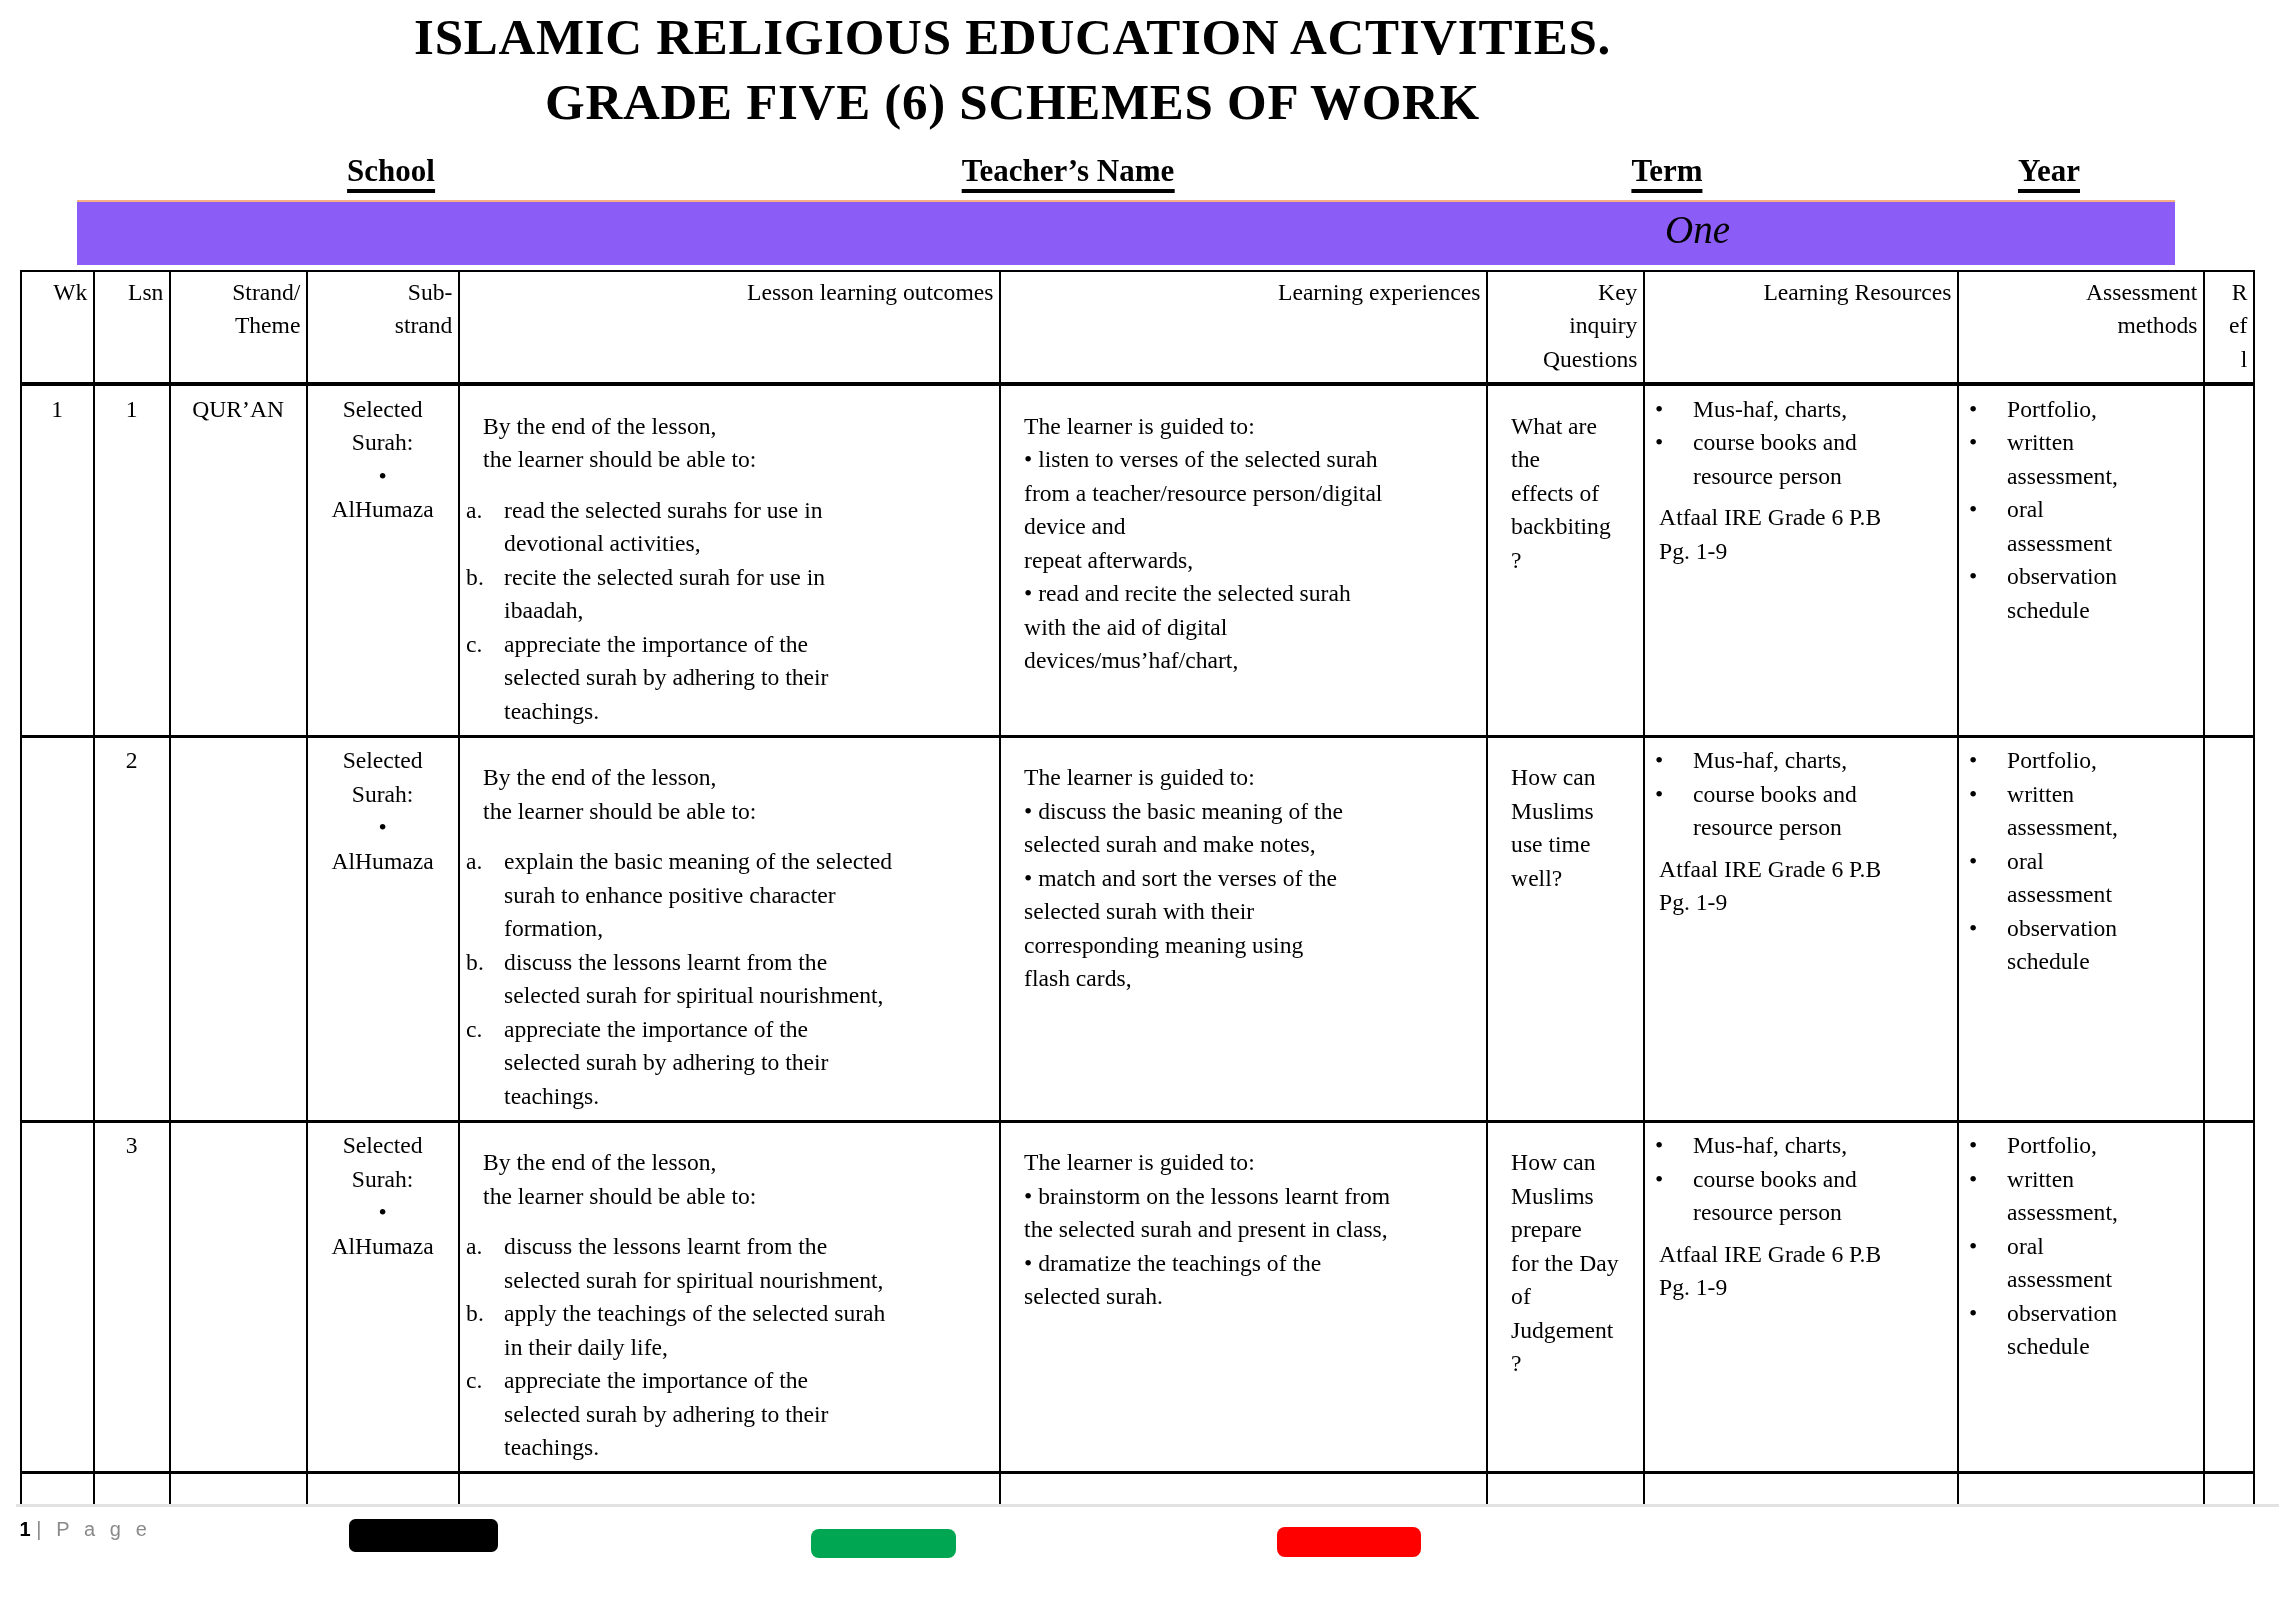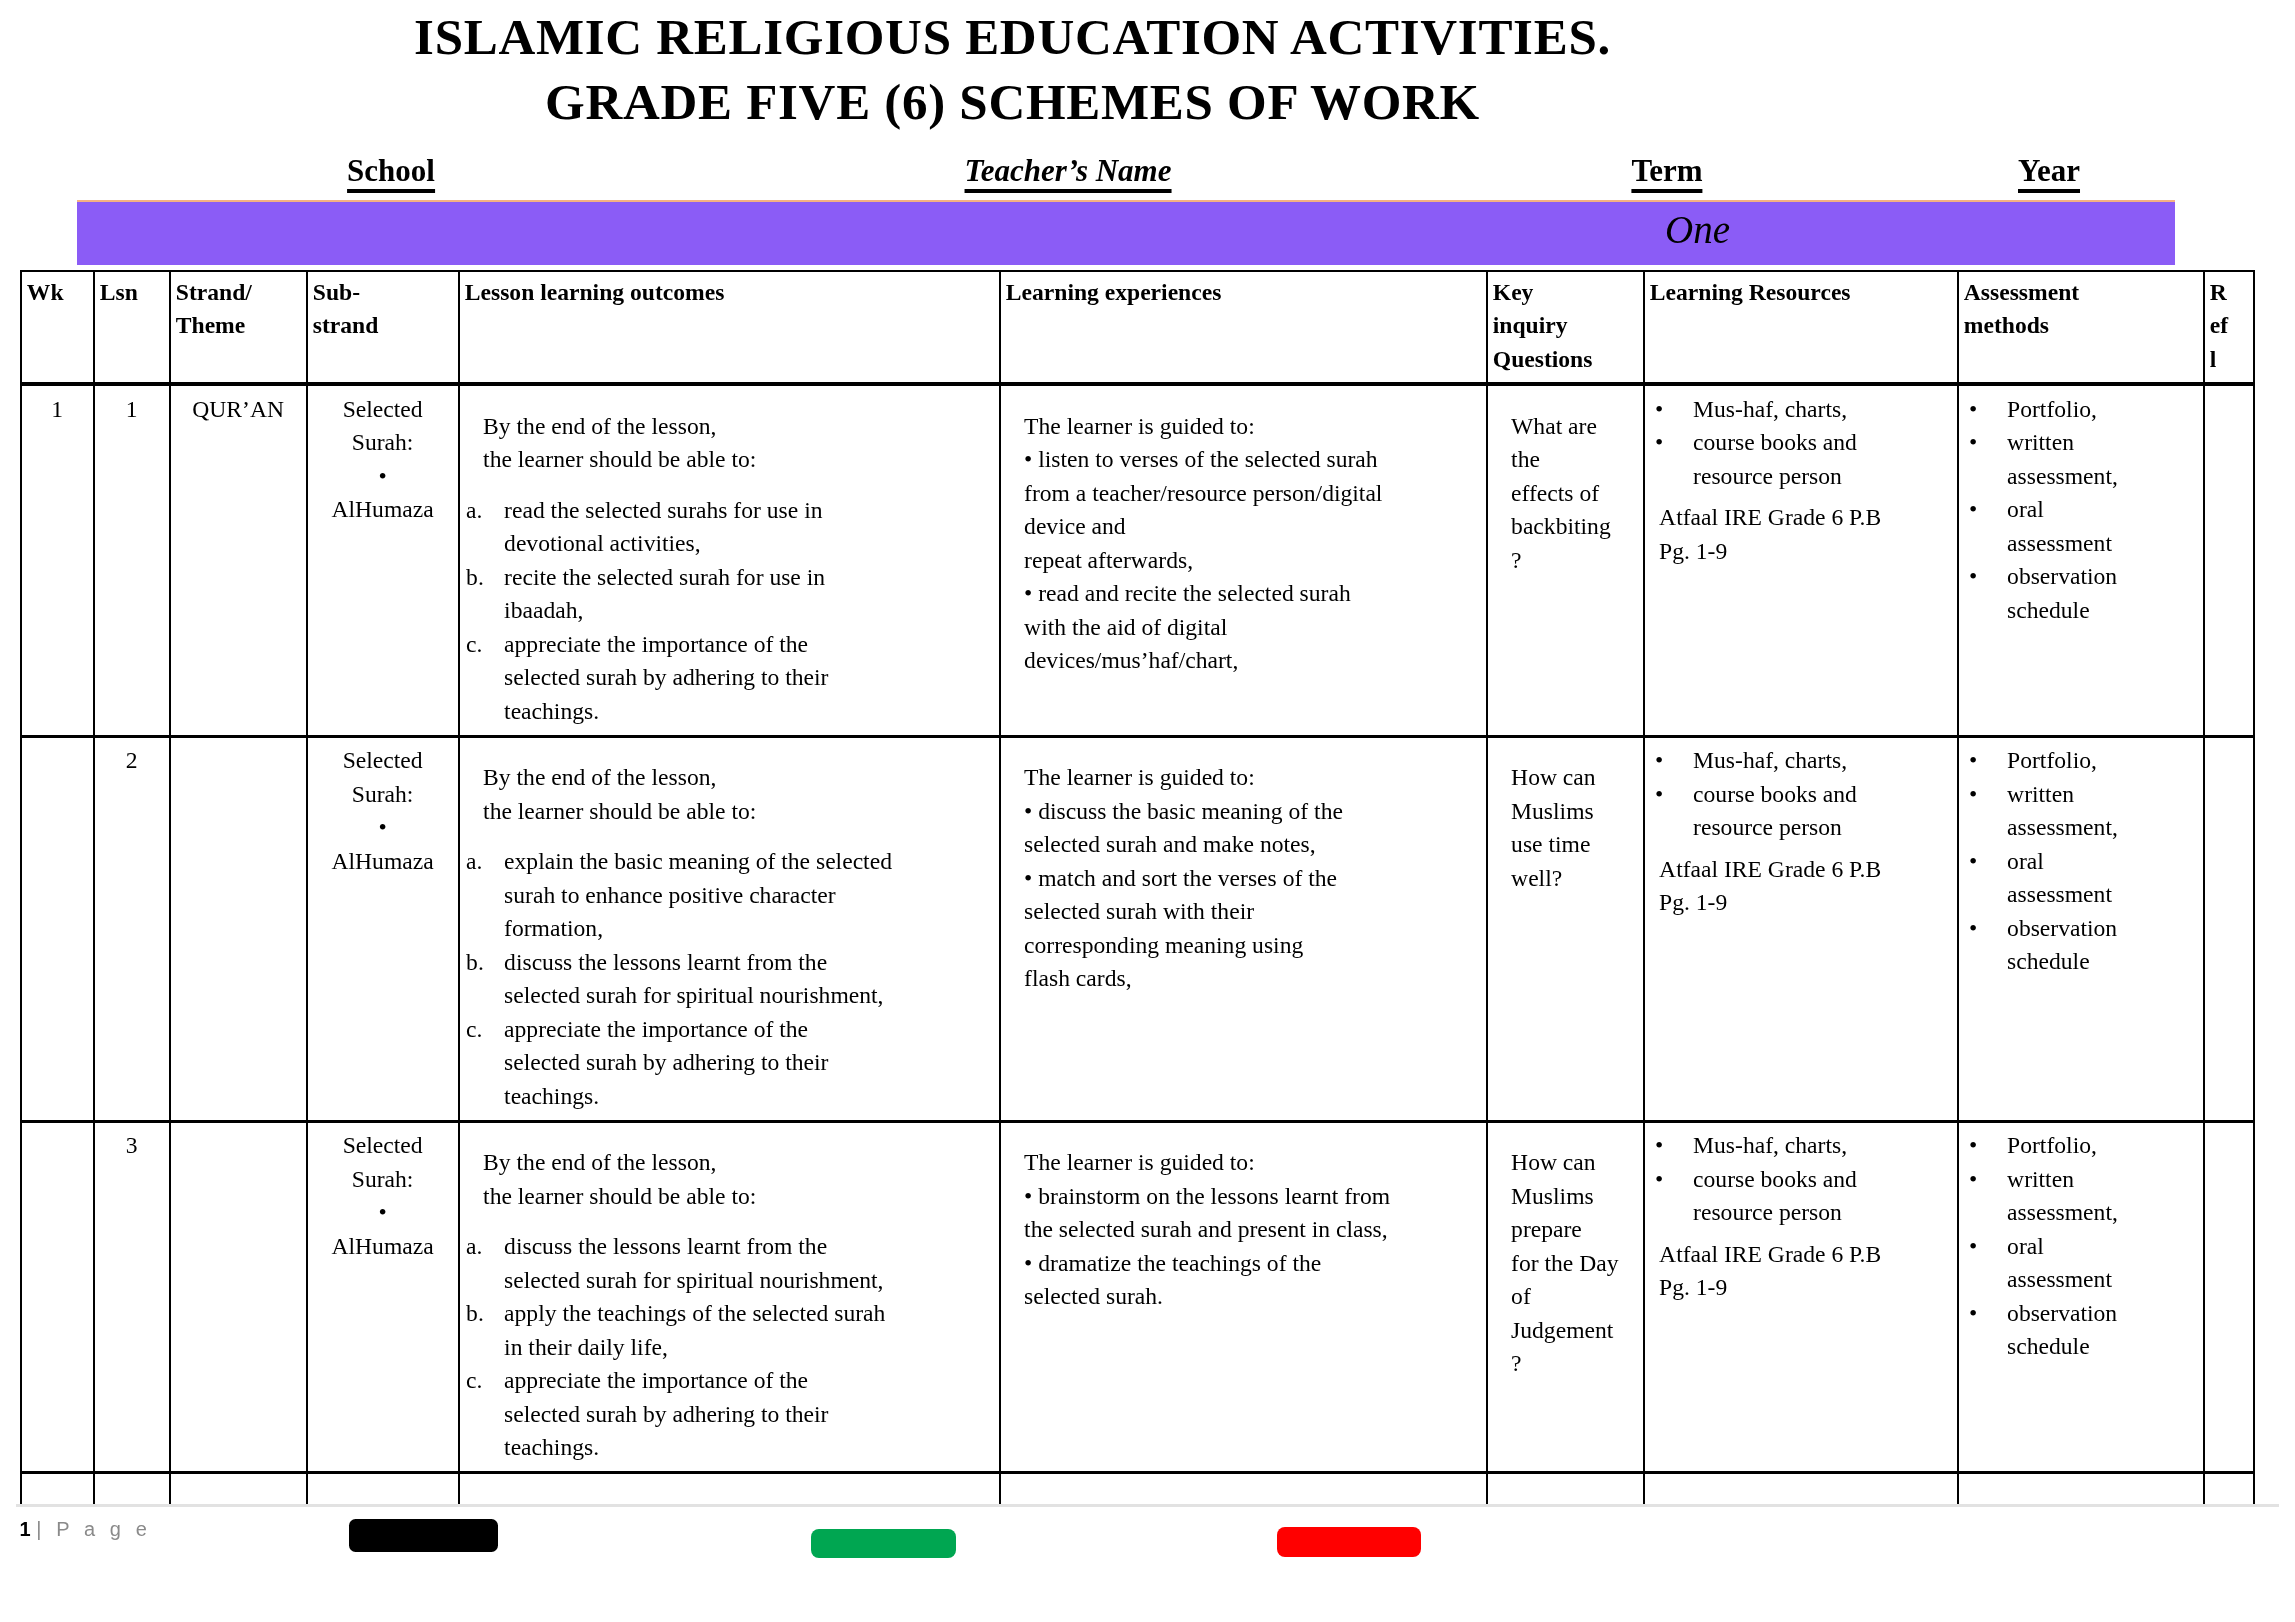--- a/index.html
+++ b/index.html
@@ -15,43 +15,43 @@
   .title-block{position:absolute;top:9.2px;left:0;width:2025px;text-align:center;}
   .title-line{font-size:51px;font-weight:bold;line-height:1.1;margin:0;letter-spacing:0.7px;}
   .title-line + .title-line{margin-top:9.2px;}
   
   .meta-label{
     position:absolute;top:154px;transform:translateX(-50%);
     font-size:31px;font-weight:bold;white-space:nowrap;
     border-bottom:4.6px solid #000;padding-bottom:1.3px;line-height:1.1;
   }
   .meta-school{left:391px;}
-  .meta-teacher{left:1068px;font-style:italic;}
+  .meta-teacher{left:1068px;}
   .meta-term{left:1667px;}
   .meta-year{left:2049px;}
   
   .term-band{
     position:absolute;left:77px;top:200px;width:2098px;height:65px;
     background:#8b5cf6;border-top:2.6px solid #F5B183;box-sizing:border-box;
   }
   .term-value{
     position:absolute;left:1588px;top:5.2px;transform:none;
     font-style:italic;font-size:39px;line-height:1.2;
   }
   
   table.schemes{
     position:absolute;left:19.6px;top:270px;width:2234px;
     border-collapse:collapse;table-layout:fixed;
     border:2.6px solid #000;
     font-size:23.6px;line-height:1.42;
   }
   table.schemes th{
     border:2px solid #000;border-bottom:4.6px solid #000;
-    font-weight:bold;vertical-align:top;padding:3.9px 5.2px;
-    text-align:left;white-space:pre-line;
+    font-weight:normal;vertical-align:top;padding:3.9px 5.2px;
+    text-align:right;white-space:pre-line;
   }
   table.schemes td{
     border:2px solid #000;border-bottom:3.3px solid #000;
     vertical-align:top;padding:6.5px 6.5px;
     box-sizing:border-box;
   }
   tr.r-head{height:113px;}
   tr.r1{height:344px;}
   tr.r2{height:372px;}
   tr.r3{height:339px;}

